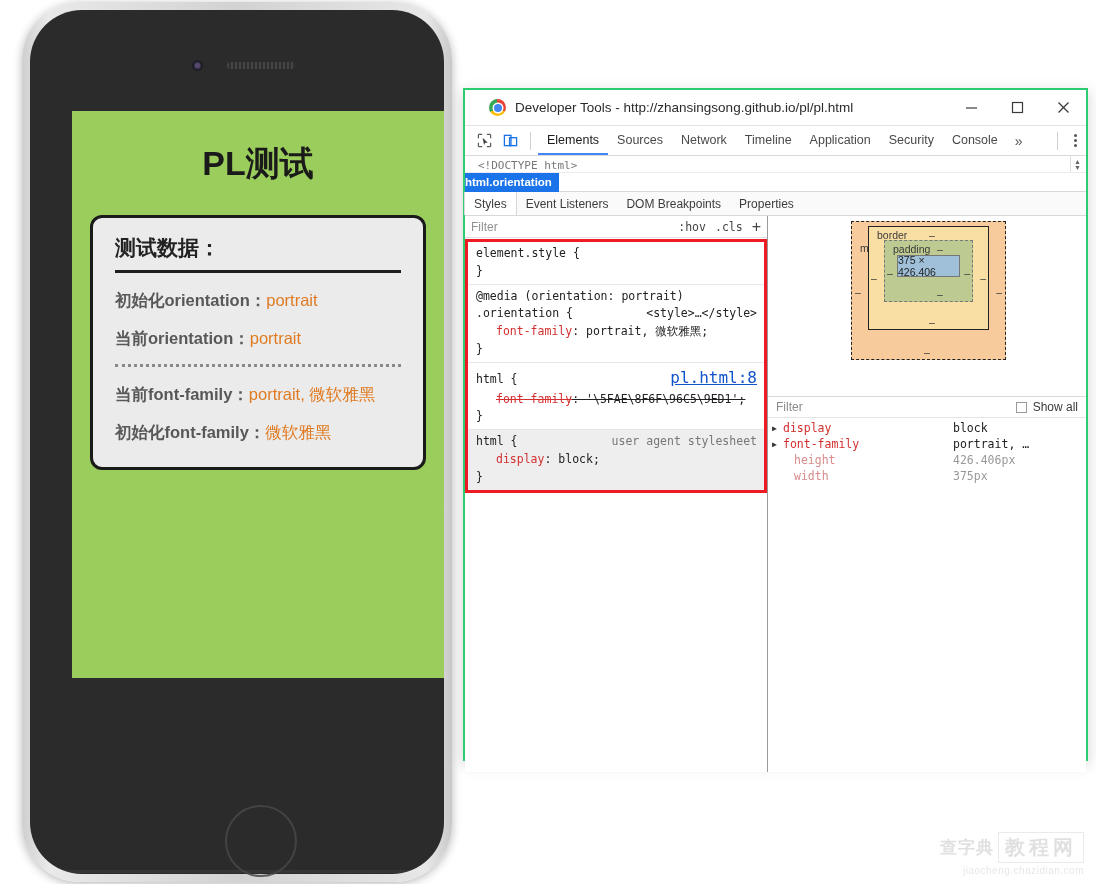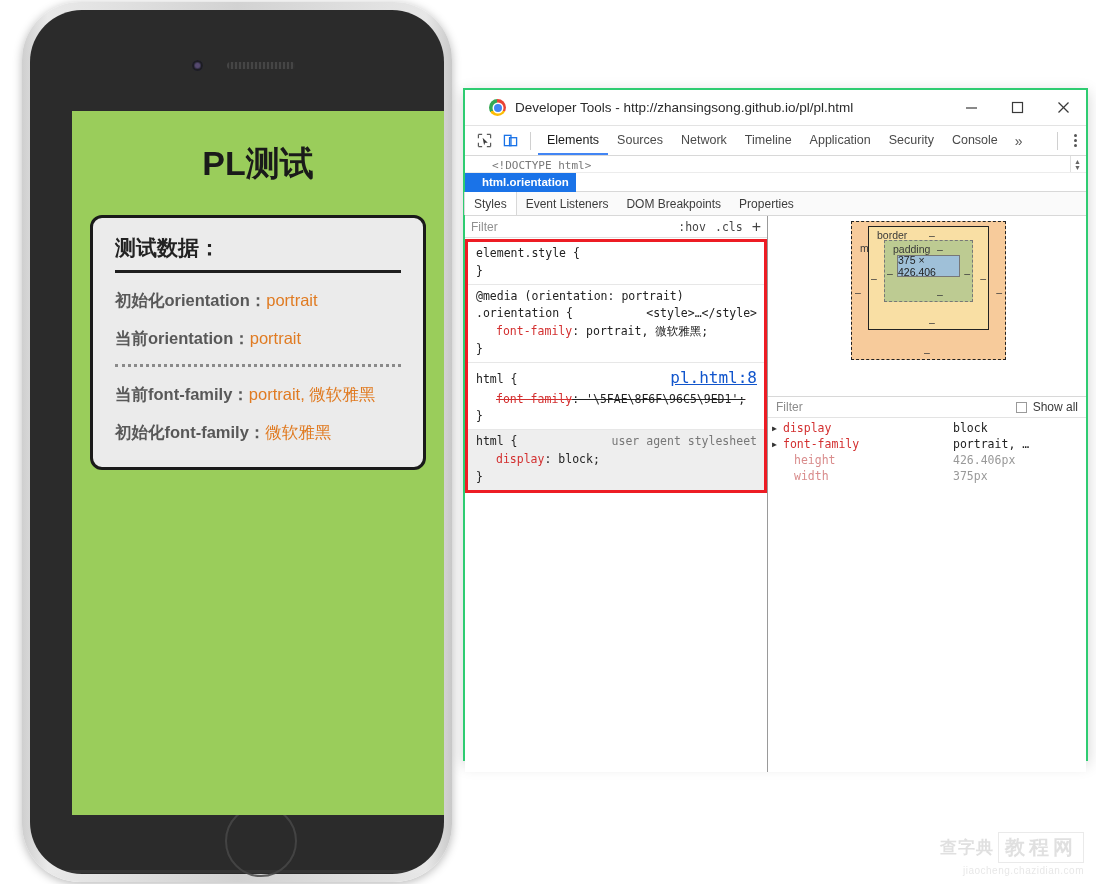--- a/index.html
+++ b/index.html
@@ -49,21 +49,21 @@
     opacity: .85;
   }
   #phone-chin-line{
     position:absolute; left:8px; top:860px; width:414px; height:3px;
     background:rgba(255,255,255,.05);
   }
 
   
   #screen {
     position: absolute; left: 50px; top: 109px;
-    width: 372px; height: 704px;
+    width: 372px; height: 567px;
     background: #9ACD5B;
     overflow: hidden;
   }
   #page-title {
     margin: 0; padding-top: 30px;
     text-align: center;
     font-size: 34px; font-weight: bold; color: #1a1a1a;
     letter-spacing: 0px;
   }
   #card {
@@ -135,34 +135,34 @@
   #kebab { padding: 0 9px; color:#555; font-size: 13px; letter-spacing:0; line-height:1; }
   #kebab span{ display:block; width:3px; height:3px; border-radius:50%; background:#555; margin:2px 0;}
 
   
   #dom-strip {
     height: 17px; background: #fff; position: relative;
     border-bottom: 1px solid #ececec; overflow:hidden;
   }
   #dom-strip-text {
     font-family: "DejaVu Sans Mono", monospace; font-size: 11px; color:#777;
-    position:absolute; left: 27px; top: 3px; white-space: nowrap;
+    position:absolute; left: 13px; top: 3px; white-space: nowrap;
   }
   #dom-scroller{
     position:absolute; right:2px; top:0; width:14px; height:17px;
     border-left:1px solid #e0e0e0; display:flex; flex-direction:column;
     align-items:center; justify-content:center; color:#666; font-size:7px; line-height:6px;
   }
   #breadcrumb {
     height: 19px; background: #fff; border-bottom: 1px solid #d8d8d8;
     display:flex; align-items:center;
   }
   #crumb-item {
     background: #1A73E8; color:#fff; font-size:11.5px; font-weight:bold;
-    padding: 2px 7px 3px 17px; height:19px; line-height:14px;
+    padding: 2px 7px 3px 0; height:19px; line-height:14px;
   }
 
   #styles-tabs {
     height: 24px; display:flex; align-items:stretch;
     border-bottom: 1px solid #d8d8d8; background:#fafafa;
   }
   .st-tab {
     font-size: 12px; color:#3c3c3c; padding: 0 9px; display:flex; align-items:center;
     white-space:nowrap;
   }

